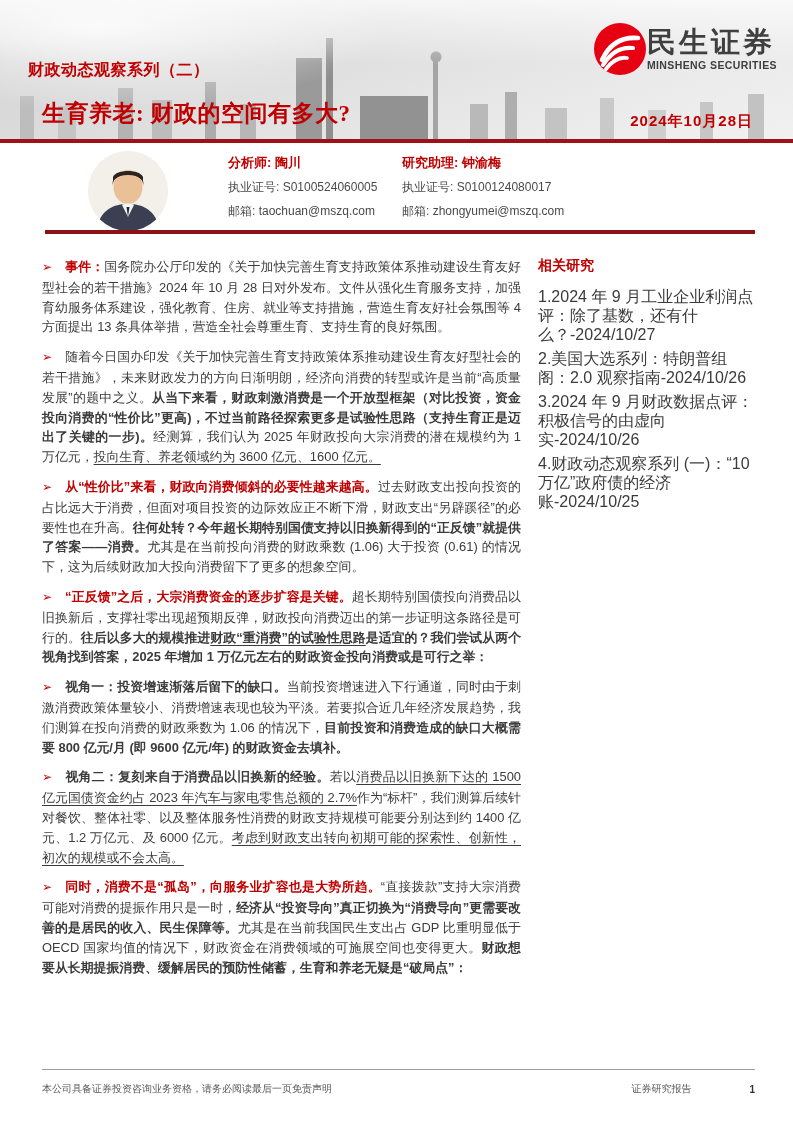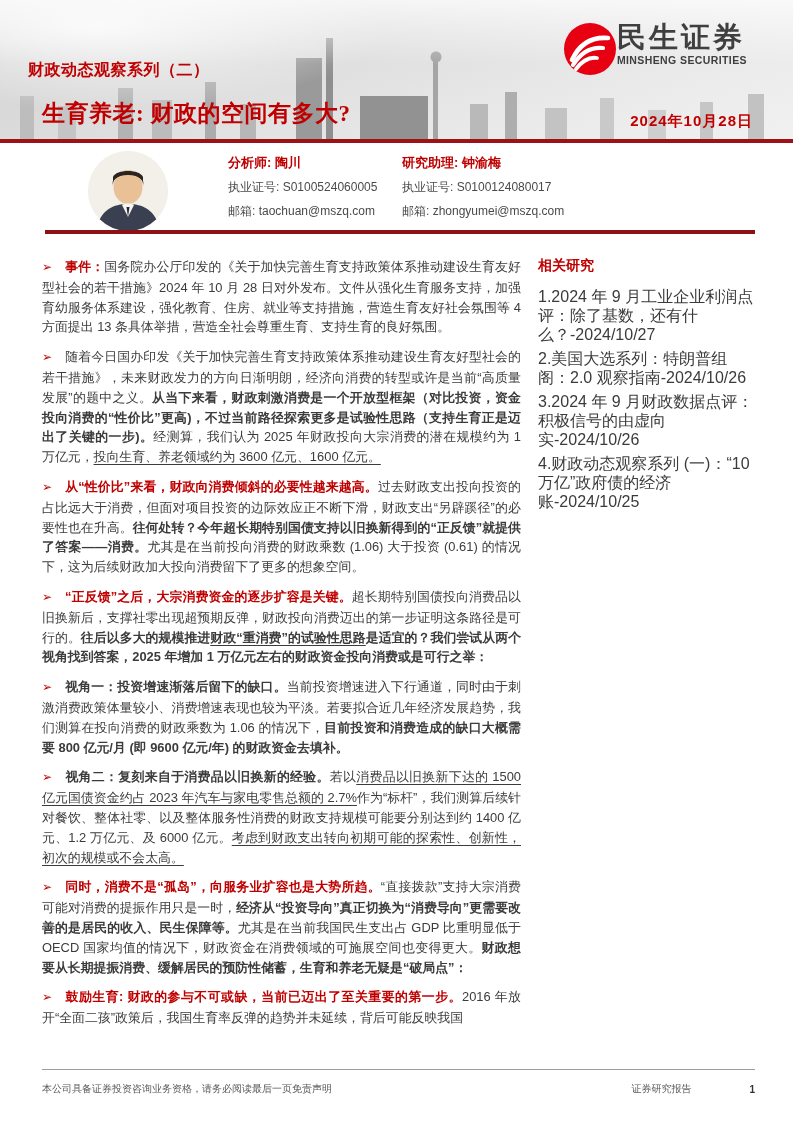--- a/index.html
+++ b/index.html
@@ -44,21 +44,21 @@
       linear-gradient(160deg,#cfcfcf 0%,#dedede 40%,#e9e9e9 70%,#f1f1f1 100%);
   }
   .hdr-haze{position:absolute;inset:0;
     background:radial-gradient(ellipse 420px 120px at 12% 18%,rgba(255,255,255,.8),rgba(255,255,255,0) 70%);}
   .series-label{position:absolute;left:28px;top:60px;color:var(--red);
     font-size:16px;font-weight:bold;letter-spacing:.5px;}
   .main-title{position:absolute;left:42px;top:98px;color:var(--red);
     font-size:23px;font-weight:bold;letter-spacing:.5px;font-family:Liberation Serif, serif;}
   .hdr-date{position:absolute;right:40px;top:112px;color:var(--red);
     font-size:15px;font-weight:bold;letter-spacing:1px;}
-  .logo{position:absolute;right:46px;top:22px;display:flex;align-items:flex-start;gap:0;}
+  .logo{position:absolute;right:16px;top:22px;display:flex;align-items:center;gap:0;}
   .logo-txt .cn{font-size:29px;font-weight:bold;color:#3f3f3f;letter-spacing:3px;line-height:1.05;
     font-family:"Liberation Sans","DejaVu Sans",sans-serif;}
   .logo-txt .en{font-size:10.5px;font-weight:bold;color:#3f3f3f;letter-spacing:.4px;margin-top:2px;}
   .rule-red-1{position:absolute;top:139px;left:0;width:793px;height:4px;background:var(--line-red);}
 
   
   .analysts{position:absolute;top:150px;left:42px;width:709px;height:80px;}
   .avatar{position:absolute;left:46px;top:1px;width:80px;height:80px;border-radius:50%;
     overflow:hidden;background:#f3efe9;}
   .an-col{position:absolute;top:1px;font-size:12px;color:#4a4a4a;line-height:24px;}
@@ -143,21 +143,20 @@
   <div class="rule-red-2"></div>
 
   <div class="main-col">
       <p class="para"><span class="bullet">➢</span><span class="seg-rb">事件：</span><span class="seg-r">国务院办公厅印发的《关于加快完善生育支持政策体系推动建设生育友好型社会的若干措施》2024 年 10 月 28 日对外发布。文件从强化生育服务支持，加强育幼服务体系建设，强化教育、住房、就业等支持措施，营造生育友好社会氛围等 4 方面提出 13 条具体举措，营造全社会尊重生育、支持生育的良好氛围。</span></p>
       <p class="para"><span class="bullet">➢</span><span class="seg-r">随着今日国办印发《关于加快完善生育支持政策体系推动建设生育友好型社会的若干措施》，未来财政发力的方向日渐明朗，经济向消费的转型或许是当前“高质量发展”的题中之义。</span><span class="seg-b">从当下来看，财政刺激消费是一个开放型框架（对比投资，资金投向消费的“性价比”更高)，不过当前路径探索更多是试验性思路（支持生育正是迈出了关键的一步)。</span><span class="seg-r">经测算，我们认为 2025 年财政投向大宗消费的潜在规模约为 1 万亿元，</span><span class="seg-u">投向生育、养老领域约为 3600 亿元、1600 亿元。</span></p>
       <p class="para"><span class="bullet">➢</span><span class="seg-rb">从“性价比”来看，财政向消费倾斜的必要性越来越高。</span><span class="seg-r">过去财政支出投向投资的占比远大于消费，但面对项目投资的边际效应正不断下滑，财政支出“另辟蹊径”的必要性也在升高。</span><span class="seg-b">往何处转？今年超长期特别国债支持以旧换新得到的“正反馈”就提供了答案——消费。</span><span class="seg-r">尤其是在当前投向消费的财政乘数 (1.06) 大于投资 (0.61) 的情况下，这为后续财政加大投向消费留下了更多的想象空间。</span></p>
       <p class="para"><span class="bullet">➢</span><span class="seg-rb">“正反馈”之后，大宗消费资金的逐步扩容是关键。</span><span class="seg-r">超长期特别国债投向消费品以旧换新后，支撑社零出现超预期反弹，财政投向消费迈出的第一步证明这条路径是可行的。</span><span class="seg-b">往后以多大的规模推进</span><span class="seg-bu">财政“重消费”的试验性思路</span><span class="seg-b">是适宜的？我们尝试从两个视角找到答案，2025 年增加 1 万亿元左右的财政资金投向消费或是可行之举：</span></p>
       <p class="para"><span class="bullet">➢</span><span class="seg-b">视角一：投资增速渐落后留下的缺口。</span><span class="seg-r">当前投资增速进入下行通道，同时由于刺激消费政策体量较小、消费增速表现也较为平淡。若要拟合近几年经济发展趋势，我们测算在投向消费的财政乘数为 1.06 的情况下，</span><span class="seg-b">目前投资和消费造成的缺口大概需要 800 亿元/月 (即 9600 亿元/年) 的财政资金去填补。</span></p>
       <p class="para"><span class="bullet">➢</span><span class="seg-b">视角二：复刻来自于消费品以旧换新的经验。</span><span class="seg-r">若以</span><span class="seg-u">消费品以旧换新下达的 1500 亿元国债资金约占 2023 年汽车与家电零售总额的 2.7%</span><span class="seg-r">作为“标杆”，我们测算后续针对餐饮、整体社零、以及整体服务性消费的财政支持规模可能要分别达到约 1400 亿元、1.2 万亿元、及 6000 亿元。</span><span class="seg-u">考虑到财政支出转向初期可能的探索性、创新性，初次的规模或不会太高。</span></p>
       <p class="para"><span class="bullet">➢</span><span class="seg-rb">同时，消费不是“孤岛”，向服务业扩容也是大势所趋。</span><span class="seg-r">“直接拨款”支持大宗消费可能对消费的提振作用只是一时，</span><span class="seg-b">经济从“投资导向”真正切换为“消费导向”更需要改善的是居民的收入、民生保障等。</span><span class="seg-r">尤其是在当前我国民生支出占 GDP 比重明显低于 OECD 国家均值的情况下，财政资金在消费领域的可施展空间也变得更大。</span><span class="seg-b">财政想要从长期提振消费、缓解居民的预防性储蓄，生育和养老无疑是“破局点”：</span></p>
-      <p class="para"><span class="bullet">➢</span><span class="seg-rb">鼓励生育: 财政的参与不可或缺，当前已迈出了至关重要的第一步。</span><span class="seg-r">2016 年放开“全面二孩”政策后，我国生育率反弹的趋势并未延续，背后可能反映我国</span></p>
     </div>
 
   <div class="sidebar">
     <h3>相关研究</h3>
     <div>
         <div class="rel-item">1.2024 年 9 月工业企业利润点评：除了基数，还有什么？-2024/10/27</div>
         <div class="rel-item">2.美国大选系列：特朗普组阁：2.0 观察指南-2024/10/26</div>
         <div class="rel-item">3.2024 年 9 月财政数据点评：积极信号的由虚向实-2024/10/26</div>
         <div class="rel-item">4.财政动态观察系列 (一)：“10 万亿”政府债的经济账-2024/10/25</div>
       </div>

